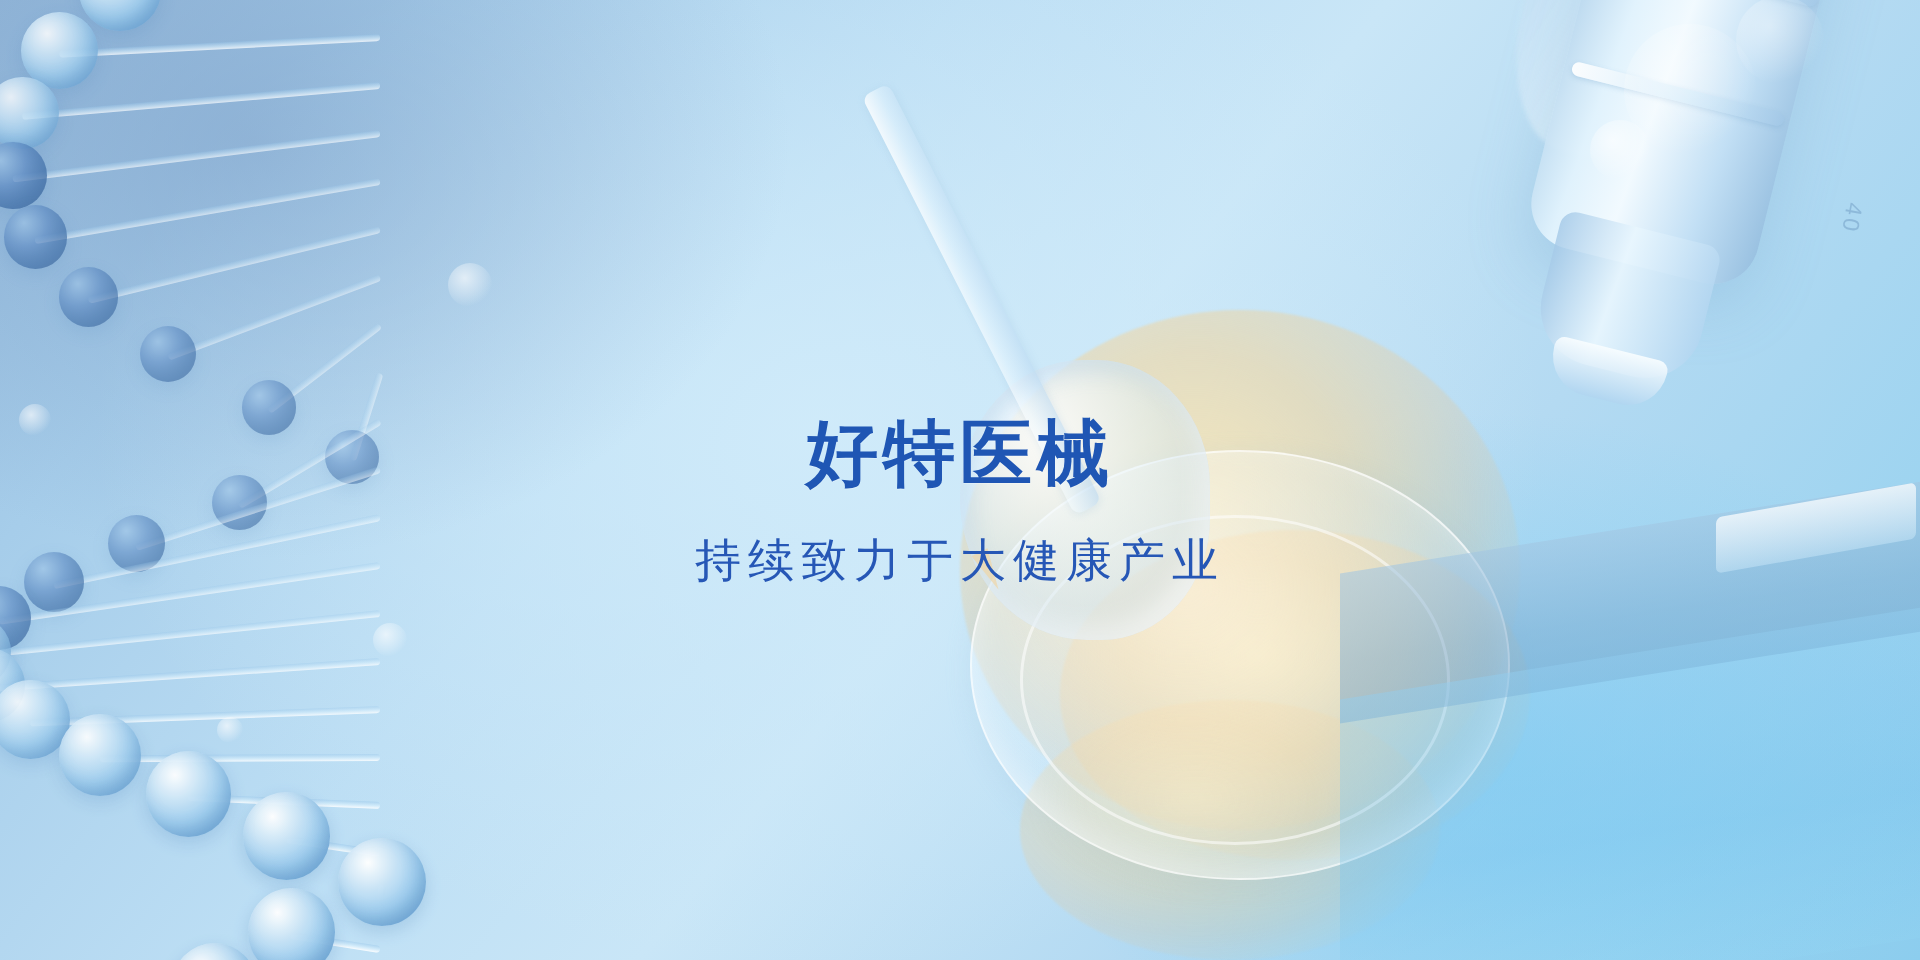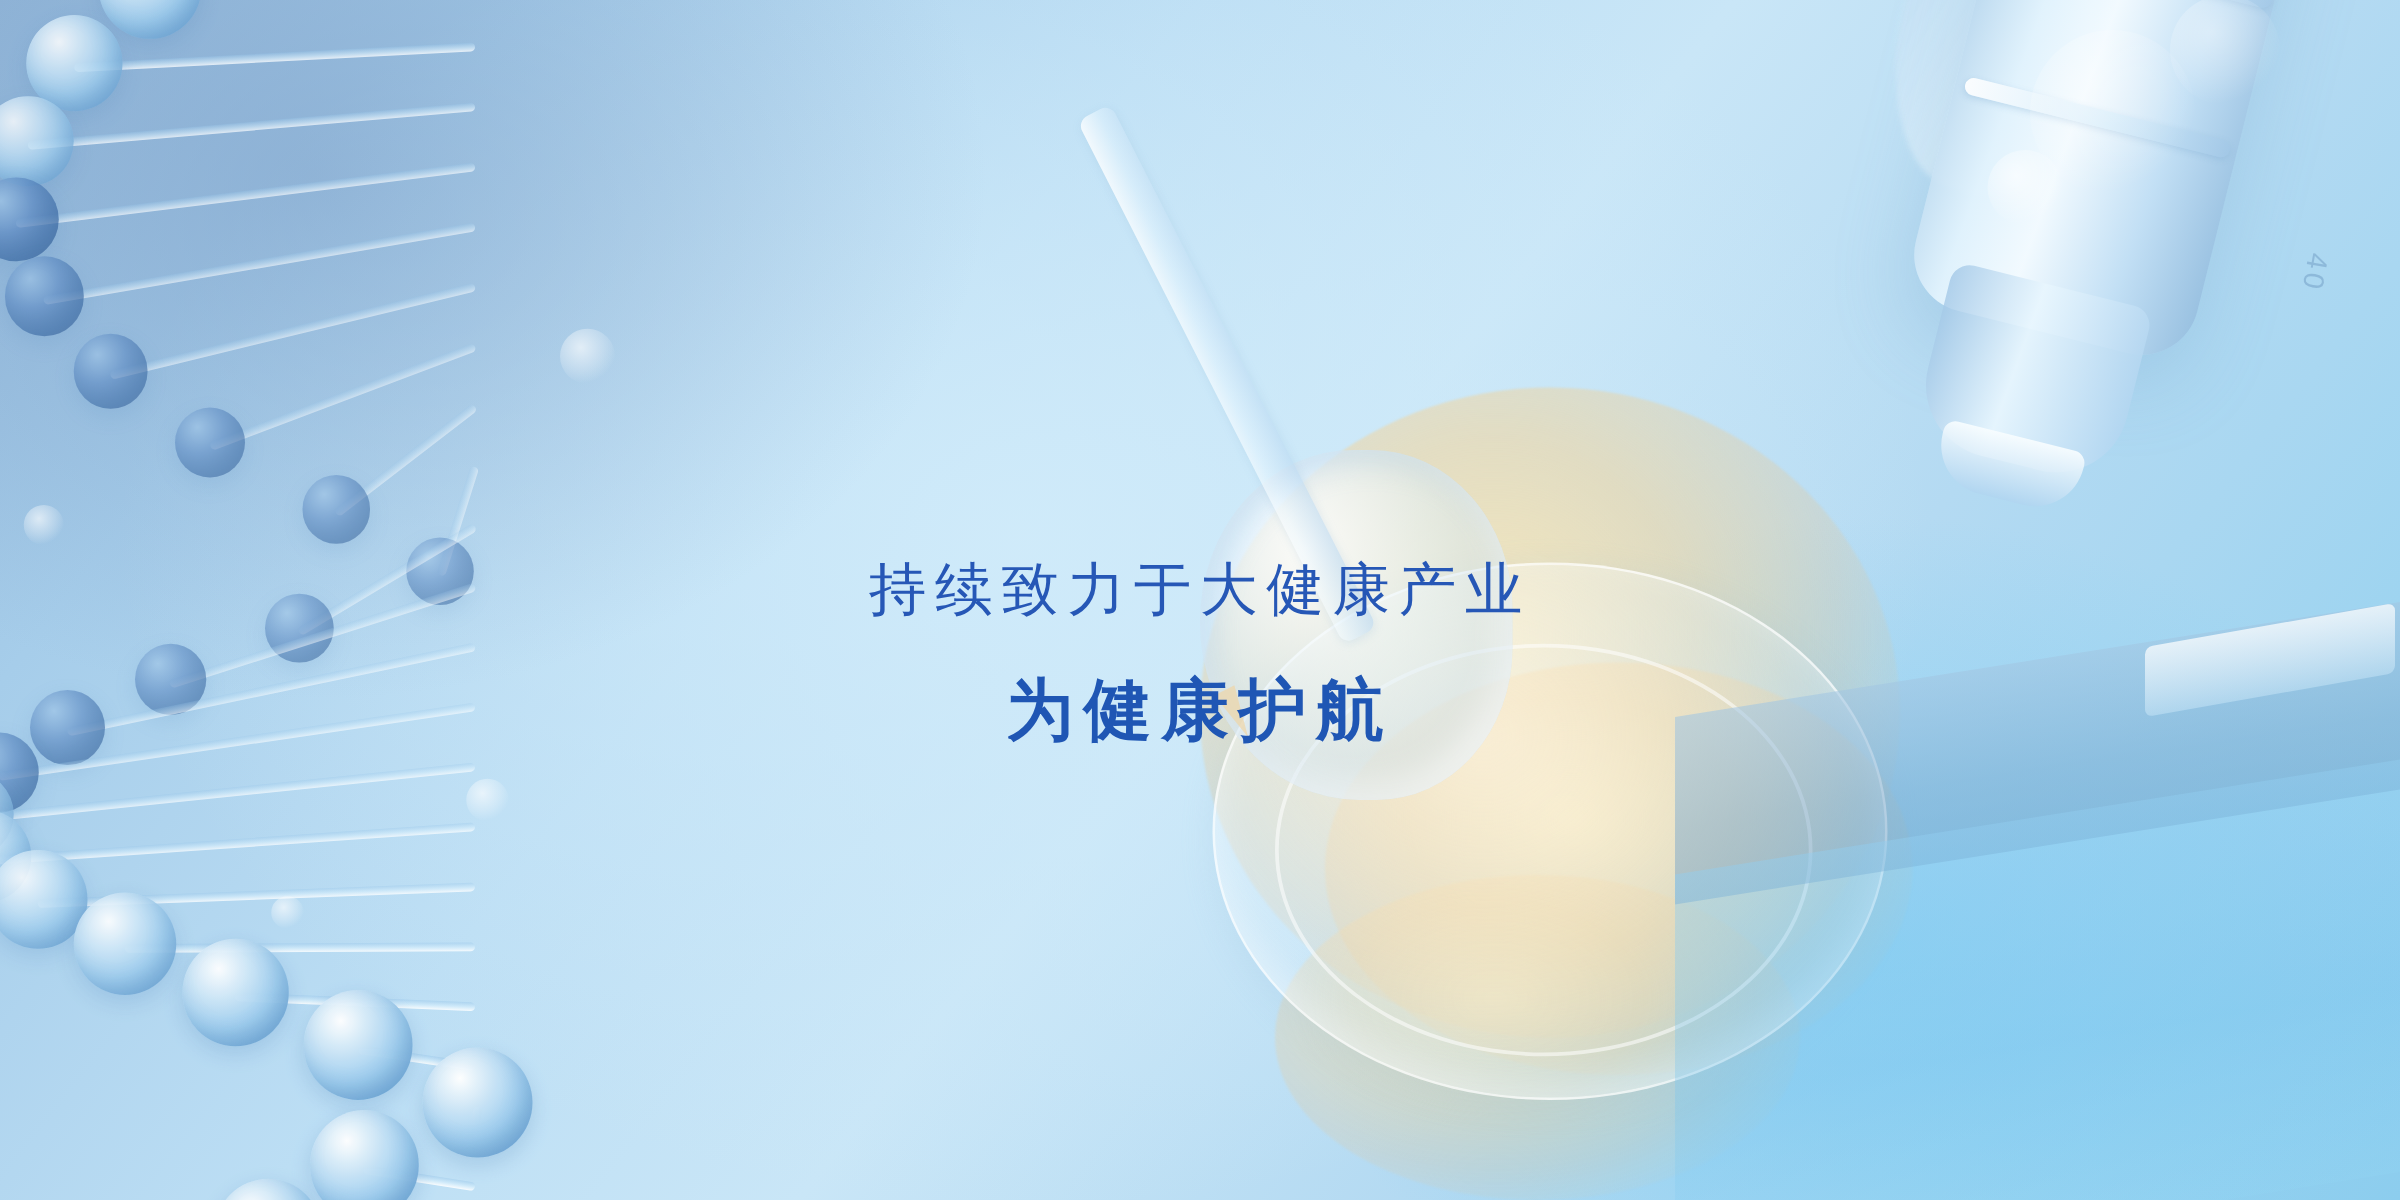--- a/index.html
+++ b/index.html
@@ -193,18 +193,18 @@
       <div class="bokeh" style="left: 373px; top: 623px; width: 34px; height: 34px; opacity: 0.7;"></div>
       <div class="bokeh" style="left: 217px; top: 717px; width: 26px; height: 26px; opacity: 0.7;"></div>
       <div class="bokeh" style="left: 1624px; top: 24px; width: 132px; height: 132px; opacity: 0.45;"></div>
       <div class="bokeh" style="left: 1736px; top: -4px; width: 88px; height: 88px; opacity: 0.45;"></div>
       <div class="bokeh" style="left: 1590px; top: 120px; width: 60px; height: 60px; opacity: 0.7;"></div>
       <div class="bokeh" style="left: 19px; top: 404px; width: 32px; height: 32px; opacity: 0.7;"></div>
     </div>
 
   <div class="copy">
     <div class="copy-inner">
+      <div class="title">好特医械</div>
       <div class="subtitle">持续致力于大健康产业</div>
-      <div class="tagline">为健康护航</div>
     </div>
   </div>
 
 </div>
 
 </body></html>

